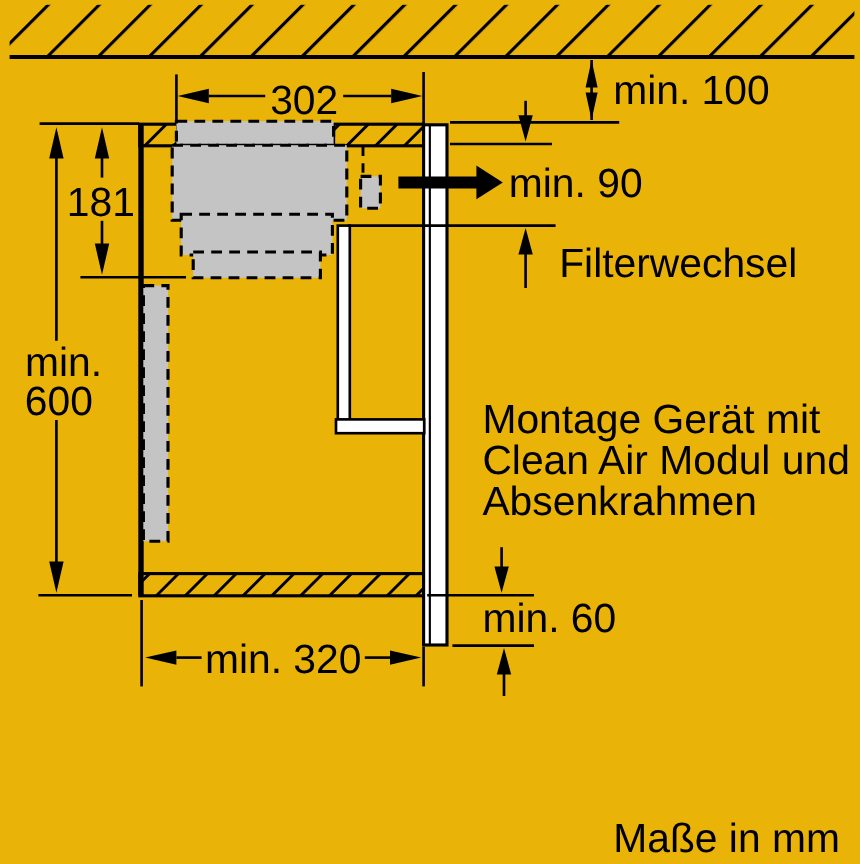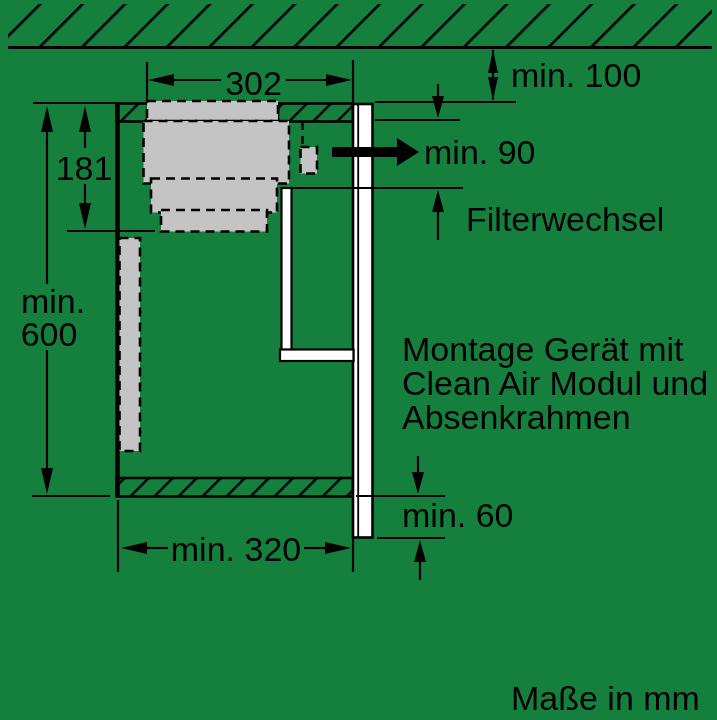--- a/index.html
+++ b/index.html
@@ -1,16 +1,16 @@
 <!DOCTYPE html>
 <html><head>
 <meta charset="utf-8">
 <style>
   html,body{margin:0;padding:0;background:#ffffff;}
-  .stage{position:relative;width:717px;height:720px;background:#15803d;overflow:hidden;}
+  .stage{position:relative;width:717px;height:720px;background:#eab308;overflow:hidden;}
   svg{display:block;}
   .dim-text{font-family:"Liberation Sans", sans-serif;font-size:34px;fill:#000000;}
   .note-text{font-family:"Liberation Sans", sans-serif;font-size:34px;fill:#000000;}
   .thin{stroke:#000000;stroke-width:2.2;}
 </style>
 </head>
 <body>
 
 <div class="stage">
 <svg width="717" height="720" viewBox="0 0 717 720" xmlns="http://www.w3.org/2000/svg">

